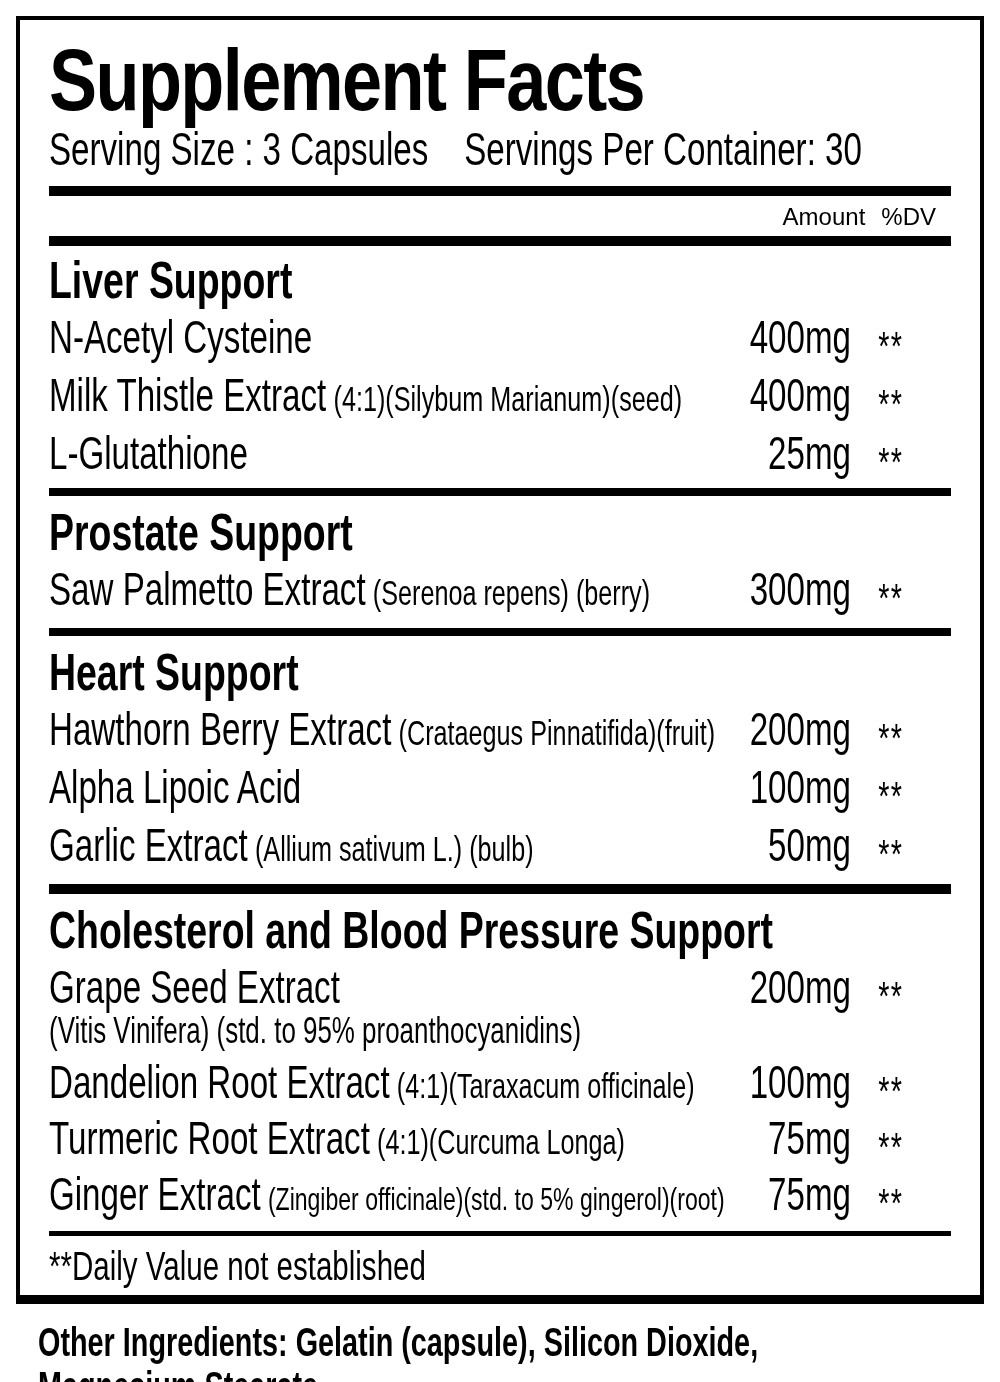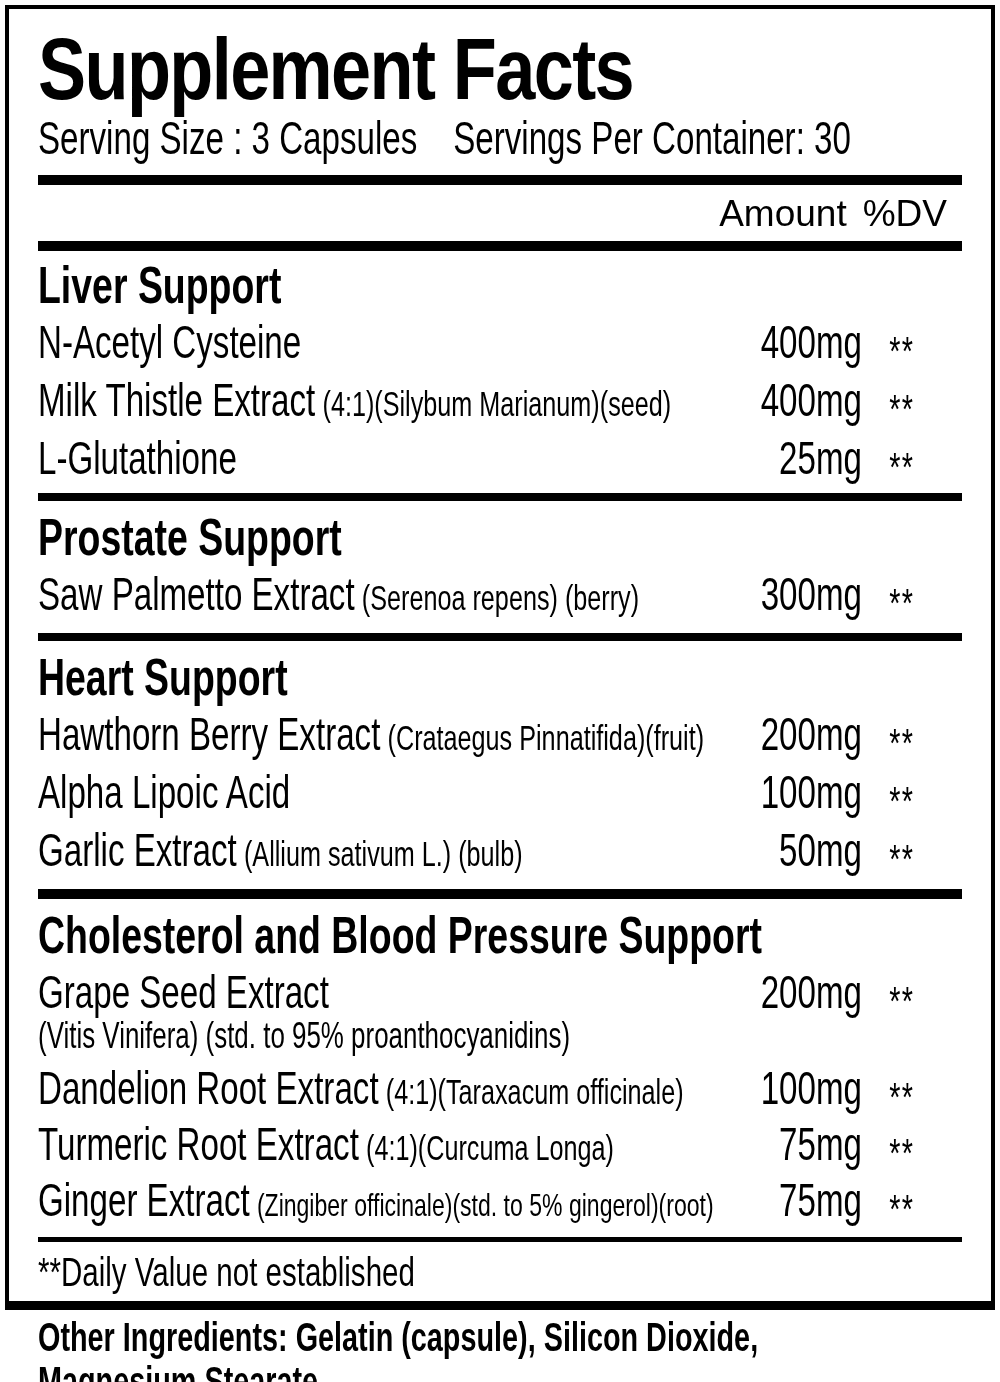--- a/index.html
+++ b/index.html
@@ -6,21 +6,21 @@
     margin: 0;
     padding: 0;
     width: 1000px;
     height: 1382px;
     overflow: hidden;
     background: #ffffff;
     color: #000000;
     font-family: "Liberation Sans", sans-serif;
   }
   .panel {
-    margin: 5px;
+    margin: 16px;
     border: 4px solid #000;
     border-bottom-width: 9px;
     padding: 18px 29px 8px 29px;
     overflow: hidden;
     background: #fff;
   }
   
   .cond {
     width: 138.89%;
     transform: scaleX(0.72);
@@ -48,21 +48,21 @@
   .rule {
     background: #000;
     width: 100%;
   }
   .rule-thick { height: 10px; margin-top: 14px; }
   .rule-thick2 { height: 10px; margin-top: 4px; }
   .rule-section { height: 8px; margin-top: 12px; }
   .rule-thin { height: 5px; margin-top: 14px; }
   .col-header {
     margin-top: 6px;
-    font-size: 37px;
+    font-size: 24px;
     line-height: 1.25;
     text-align: right;
     padding-right: 15px;
   }
   .col-header .dv-word { margin-left: 16px; }
   .sec-heading {
     font-size: 52px;
     font-weight: bold;
     line-height: 1.0;
     margin-top: 10px;

